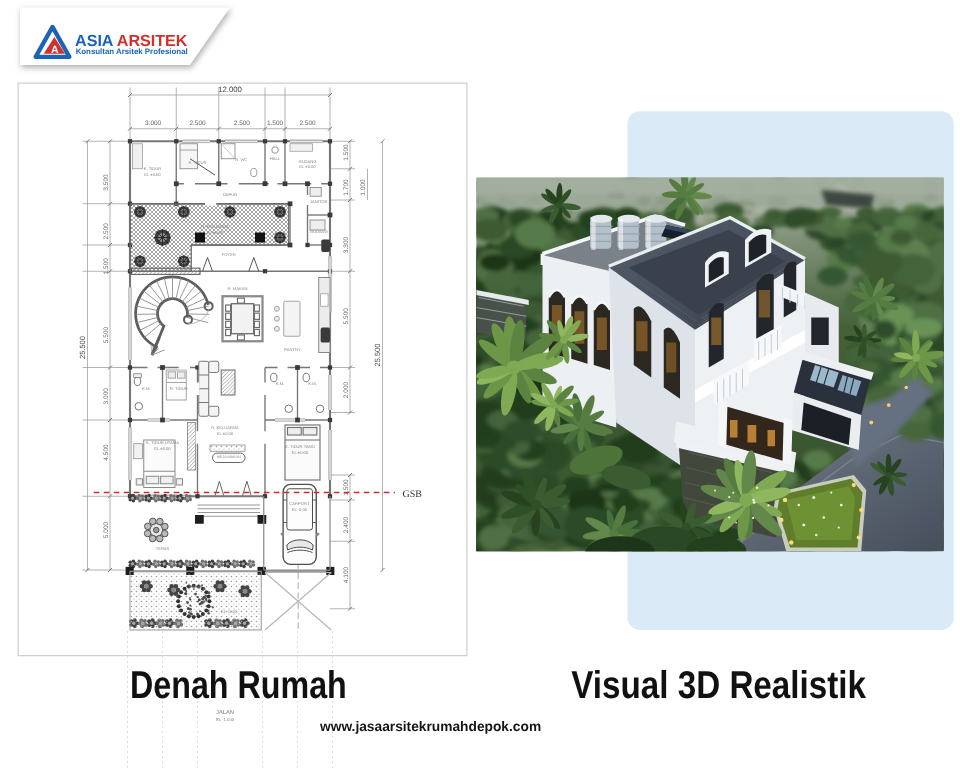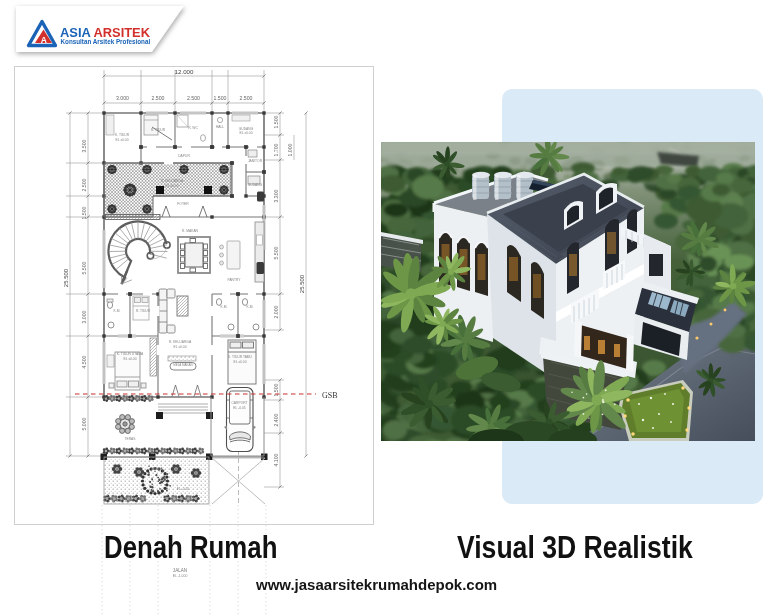--- a/index.html
+++ b/index.html
@@ -1,19 +1,19 @@
 <!DOCTYPE html>
 <html><head>
 <meta charset="utf-8">
 <style>
   html,body{margin:0;padding:0;background:#ffffff;}
   .page{position:relative;width:768px;height:615px;overflow:hidden;background:#ffffff;font-family:"Liberation Sans",sans-serif;}
   .blue{position:absolute;left:502px;top:89px;width:261px;height:415px;background:#daeaf7;border-radius:10px;}
   .cap{position:absolute;font-weight:bold;color:#111;font-size:31px;transform-origin:0 0;}
-  .url{position:absolute;font-weight:bold;color:#151515;font-size:15px;}
+  .url{position:absolute;font-weight:bold;color:#151515;font-size:11px;}
 </style>
 </head>
 <body>
 <div class="page">
 
 <div style="position:absolute;left:14px;top:66px;width:358px;height:457px;border:1px solid #cfcfcf;background:#fff;"></div>
 
 <div class="blue"></div>
 
 <svg id="photo" style="position:absolute;left:381px;top:142px;" width="374" height="299" viewBox="0 0 374 299">

